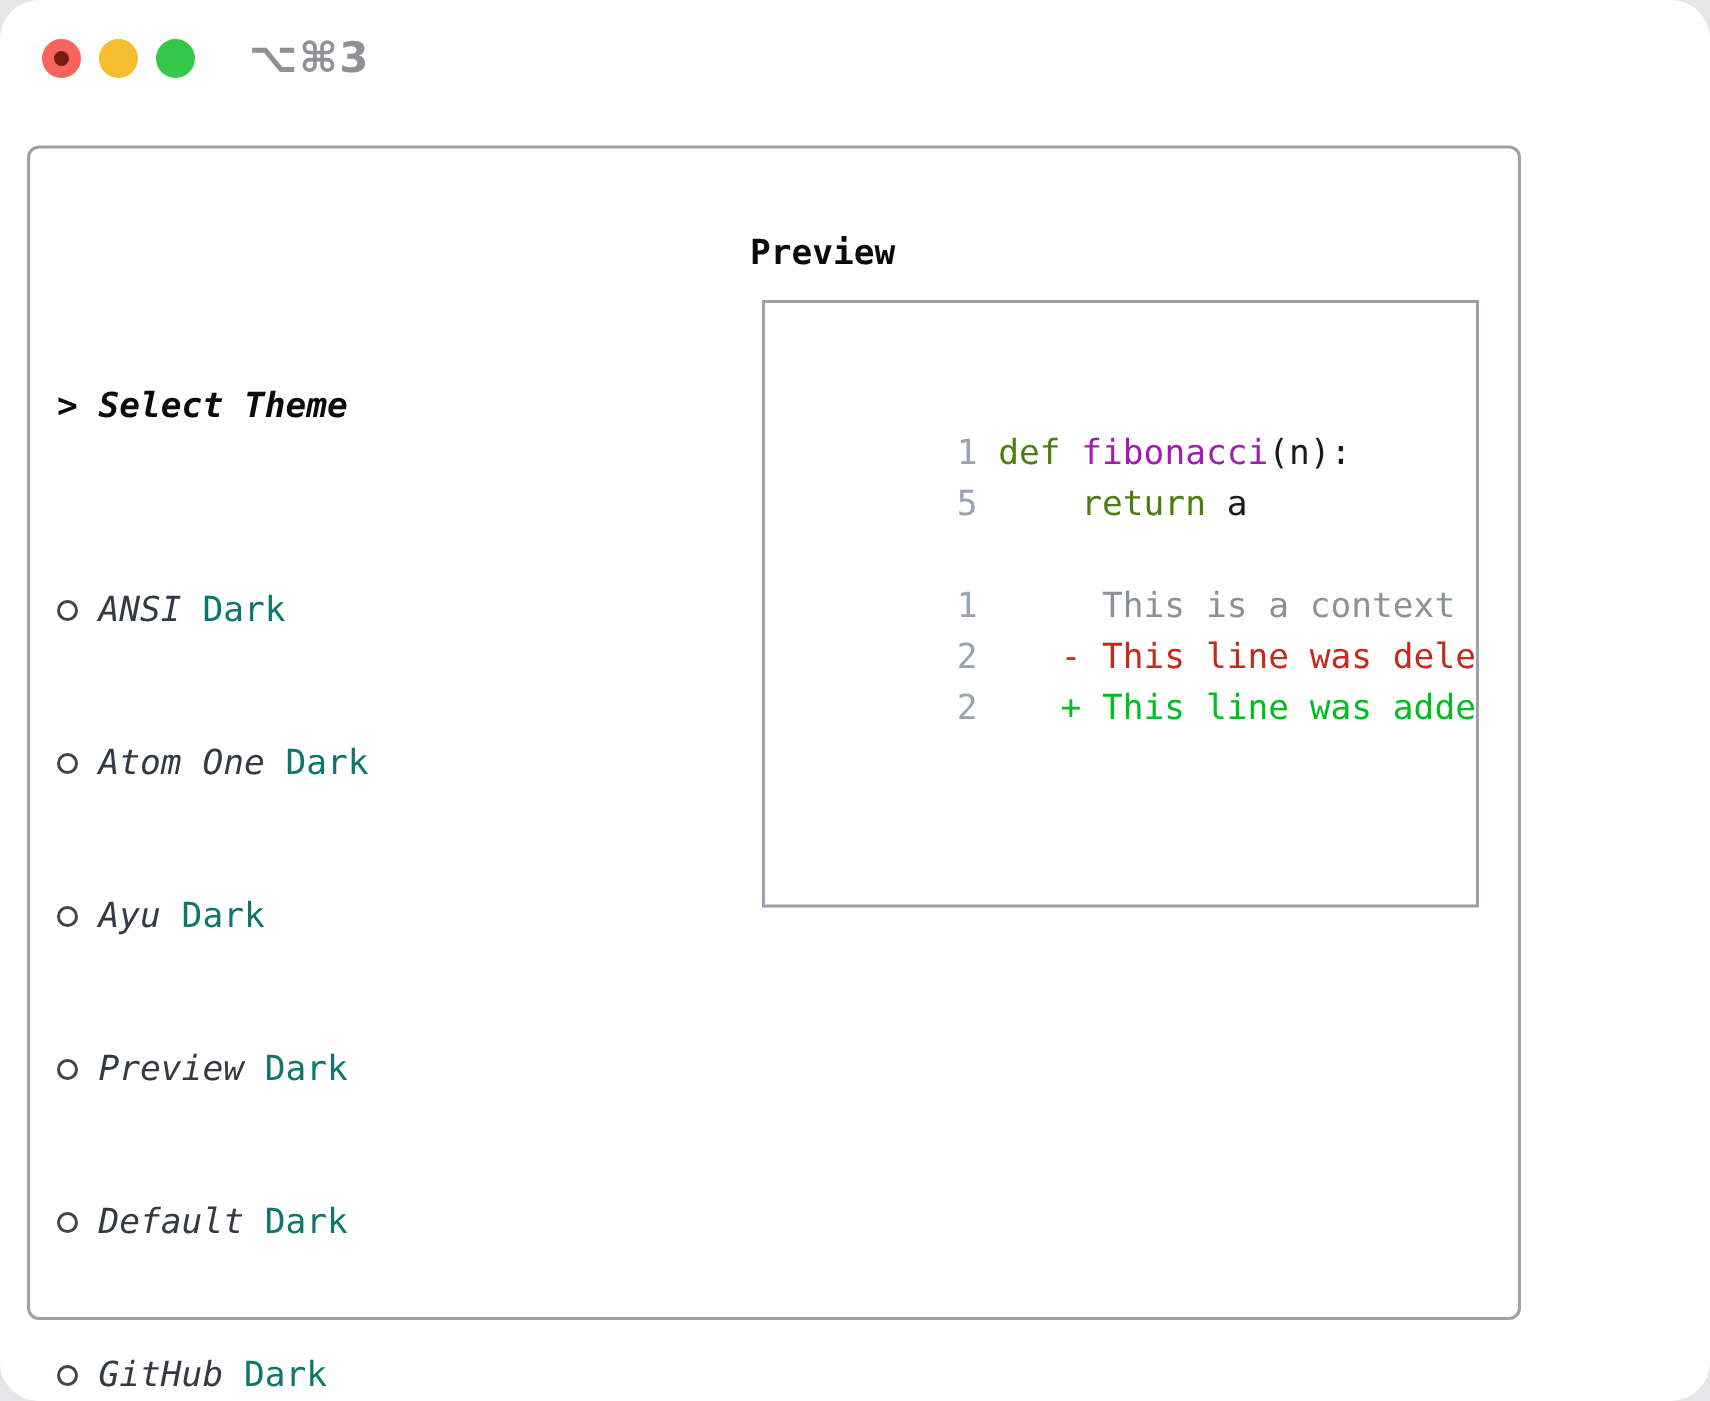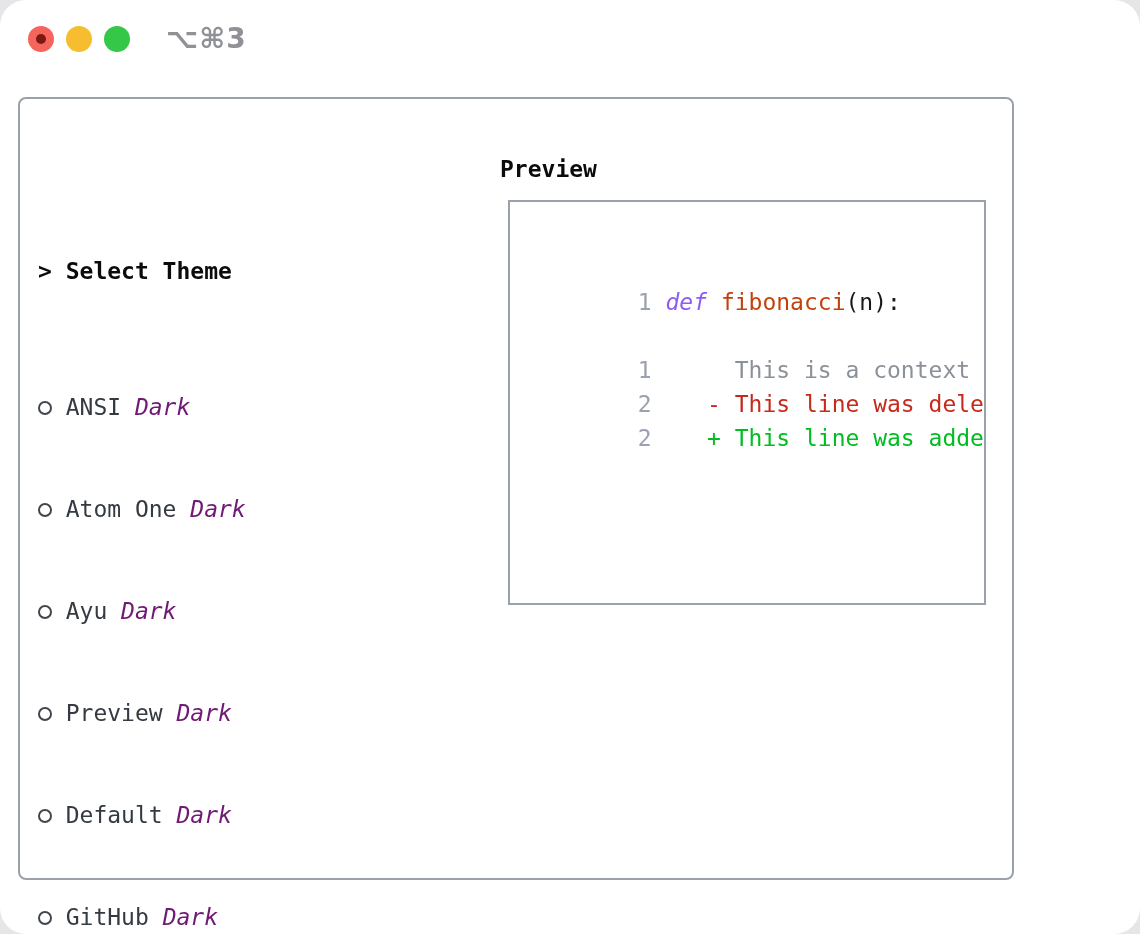--- a/index.html
+++ b/index.html
@@ -40,40 +40,40 @@
     font-size: 23px; line-height: 34px; color: #343a41; white-space: pre;
   }
   .row { height: 34px; display: flex; align-items: center; }
   .mcell { display: inline-block; width: 2ch; flex: 0 0 auto; }
   .prefix { font-weight: bold; color: #0b0b0c; }
   .radio {
     display: inline-block; width: 14px; height: 14px; border-radius: 50%;
     border: 2px solid #41464d; background: transparent; margin-top: 2px;
   }
   .hdr { font-weight: bold; color: #0b0b0c; }
-  .label { white-space: pre; }
-  .tag { color: #701a75; margin-left: 1ch; white-space: pre; font-style: italic; }
+  .label { white-space: pre; font-style: italic; }
+  .tag { color: #0f766e; margin-left: 1ch; white-space: pre; }
 
   
   .preview-title {
     position: absolute; left: 480px; top: 53px;
     font-size: 23px; line-height: 34px; font-weight: bold; color: #0b0b0c;
     white-space: pre;
   }
   .preview-box {
     position: absolute; left: 488px; top: 101px; width: 478px; height: 405px;
     border: 2px solid #9aa1ab; background: #ffffff;
     padding: 49px 0 0 17px; overflow: hidden;
   }
   .crow { height: 34px; font-size: 23px; line-height: 34px; white-space: pre; }
   .crow span { white-space: pre; }
   .lnum { display: inline-block; width: 1ch; margin-right: 1ch; color: #99a2ae; }
   .plain { color: #17191c; }
-  .kw { color: #8b5cf6; font-style: italic; }
-  .fn { color: #c2410c; margin-top: 28px; }
+  .kw { color: #4d7c0f; }
+  .fn { color: #a21caf; margin-top: 28px; }
   .ctx { color: #8b9199; }
   .del { color: #c62a1c; }
   .add { color: #00bd20; }
 </style>
 </head>
 <body>
 
 <div class="window">
 
   <div class="titlebar">
@@ -129,20 +129,23 @@
       
       
     </div>
 
     <div class="preview-title">Preview</div>
 
     <div class="preview-box">
       <div class="crow">
         <span class="lnum">1</span><span class="kw">def</span><span class="plain"> </span><span class="fn">fibonacci</span><span class="plain">(n):</span>
       </div>
+      <div class="crow">
+        <span class="lnum">5</span><span class="plain">    </span><span class="kw">return</span><span class="plain"> a</span>
+      </div>
 
       <div class="crow"></div>
 
       <div class="crow">
         <span class="lnum">1</span><span class="ctx">     This is a context line.</span>
       </div>
       <div class="crow">
         <span class="lnum">2</span><span class="del">   - This line was deleted.</span>
       </div>
       <div class="crow">

